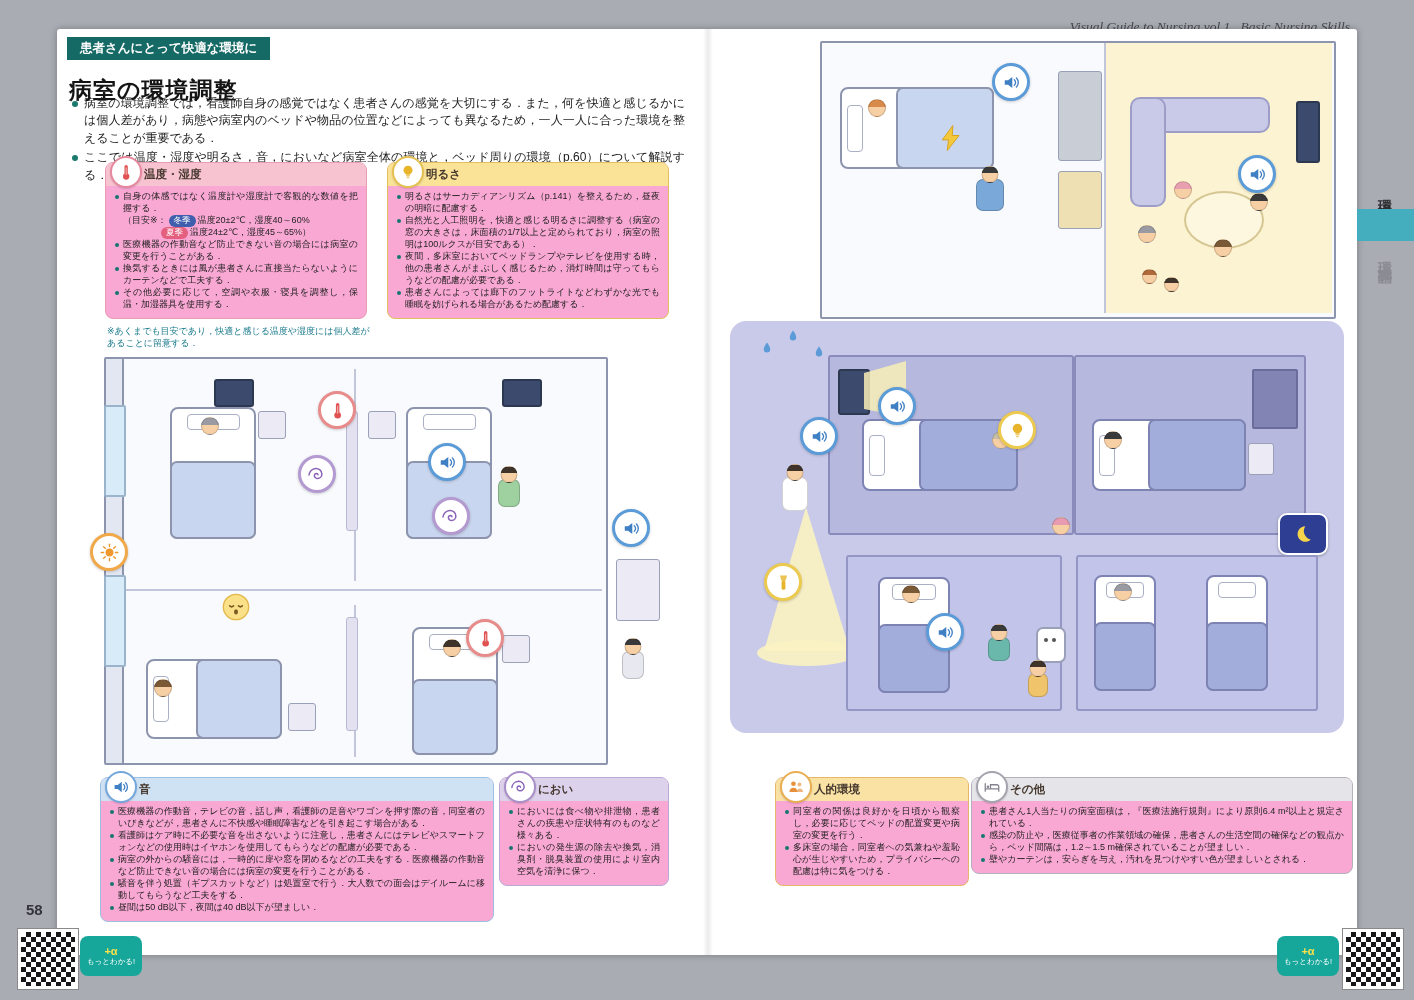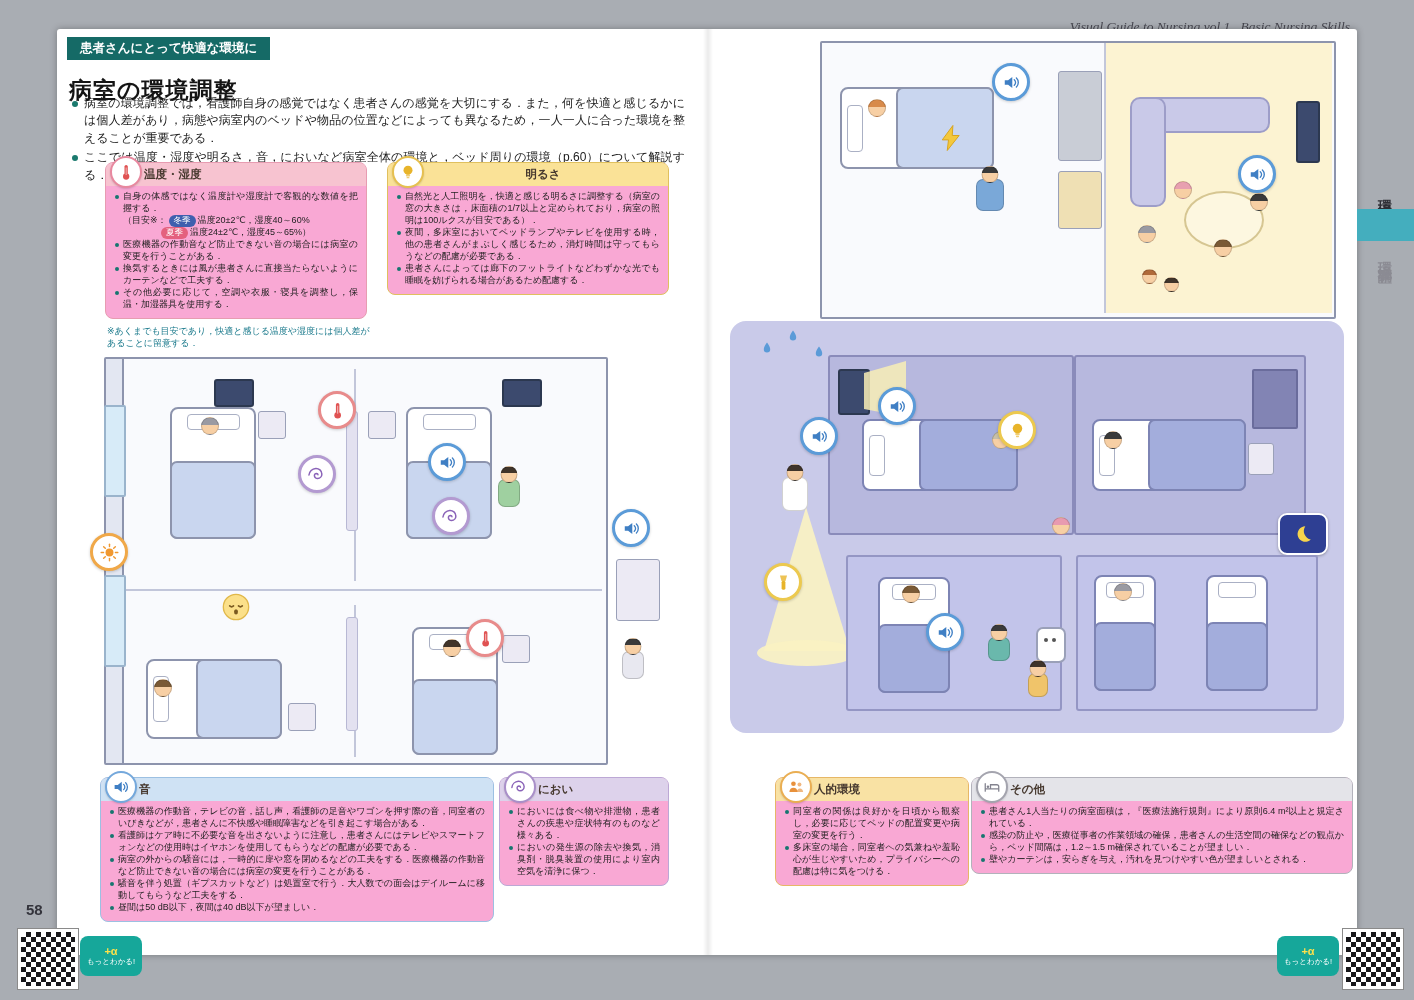--- a/index.html
+++ b/index.html
@@ -49,21 +49,21 @@
            padding:2px 8px 2px 38px;border-radius:6px 6px 0 0;}
   .ib-icon{position:absolute;left:4px;top:-7px;width:28px;height:28px;border-radius:50%;background:#fff;
            border:2.5px solid;display:flex;align-items:center;justify-content:center;box-shadow:0 1px 2px rgba(0,0,0,.15);}
   .ib-icon svg{width:18px;height:18px;}
   .ib-title{font-weight:bold;font-size:11.5px;color:#46382e;}
   .ib-body{padding:5px 8px 7px;font-size:9px;line-height:1.33;color:#1e1e1e;}
   .ib-item{position:relative;padding-left:9px;text-align:justify;}
   .ib-item::before{content:'';position:absolute;left:1px;top:4px;width:4px;height:4px;border-radius:50%;background:#17756f;}
 
   .t-pink{border-color:#e79cb1;}   .t-pink .ib-head{background:#f7c3d0;}   .t-pink .ib-icon{border-color:#e8889f;color:#e05252;}
-  .t-yellow{border-color:#e0c05e;} .t-yellow .ib-head{background:#fae297;justify-content:center;} .t-yellow .ib-icon{border-color:#e6c050;color:#e8b42a;}
+  .t-yellow{border-color:#e0c05e;} .t-yellow .ib-head{background:#fae297;} .t-yellow .ib-icon{border-color:#e6c050;color:#e8b42a;}
   .t-blue{border-color:#9cc0e2;}   .t-blue .ib-head{background:#cfe2f4;}   .t-blue .ib-icon{border-color:#74a8dc;color:#3f7fc4;}
   .t-purple{border-color:#bca8d5;} .t-purple .ib-head{background:#ddd2eb;text-align:right;} .t-purple .ib-icon{border-color:#a98fc9;color:#8a63b8;}
   .t-orange{border-color:#e6b766;} .t-orange .ib-head{background:#f9e2a4;} .t-orange .ib-icon{border-color:#eaae52;color:#e8913c;}
   .t-gray{border-color:#b2b2bb;}   .t-gray .ib-head{background:#e4e4e9;}   .t-gray .ib-icon{border-color:#a4a4ae;color:#83838f;}
 
   .target{padding-left:9px;color:#1e1e1e;}
   .pill{display:inline-block;padding:0 5px;border-radius:8px;color:#fff;font-size:8.5px;line-height:1.4;margin:0 2px;}
   .pill-winter{background:#3f5fae;} .pill-summer{background:#e4607e;}
   .temp-note{position:absolute;left:50px;top:296px;width:268px;font-size:9px;line-height:1.35;color:#1b7a8c;}
 
@@ -228,20 +228,21 @@
     <section class="infobox t-yellow" style="left:330px;top:133px;width:280px;">
       <div class="ib-head">
         <span class="ib-icon">
             <svg>
               <use href="#i-bulb"></use>
             </svg>
           </span>
         <span class="ib-title">明るさ</span>
       </div>
       <div class="ib-body">
+        <div class="ib-item">明るさはサーカディアンリズム（p.141）を整えるため，昼夜の明暗に配慮する．</div>
         <div class="ib-item">自然光と人工照明を，快適と感じる明るさに調整する（病室の窓の大きさは，床面積の1/7以上と定められており，病室の照明は100ルクスが目安である）．</div>
         <div class="ib-item">夜間，多床室においてベッドランプやテレビを使用する時，他の患者さんがまぶしく感じるため，消灯時間は守ってもらうなどの配慮が必要である．</div>
         <div class="ib-item">患者さんによっては廊下のフットライトなどわずかな光でも睡眠を妨げられる場合があるため配慮する．</div>
       </div>
     </section>
 
     <div class="illo" style="left:45px;top:322px;width:566px;height:420px;">
       <div class="room" style="left:2px;top:6px;width:500px;height:404px;">
         <div class="wallL"></div>
         <div class="window" style="left:-2px;top:46px;width:18px;height:88px;"></div>

